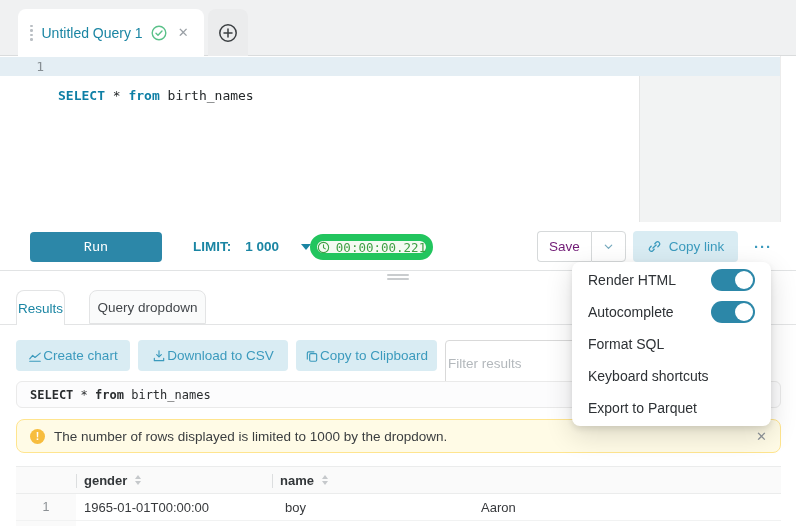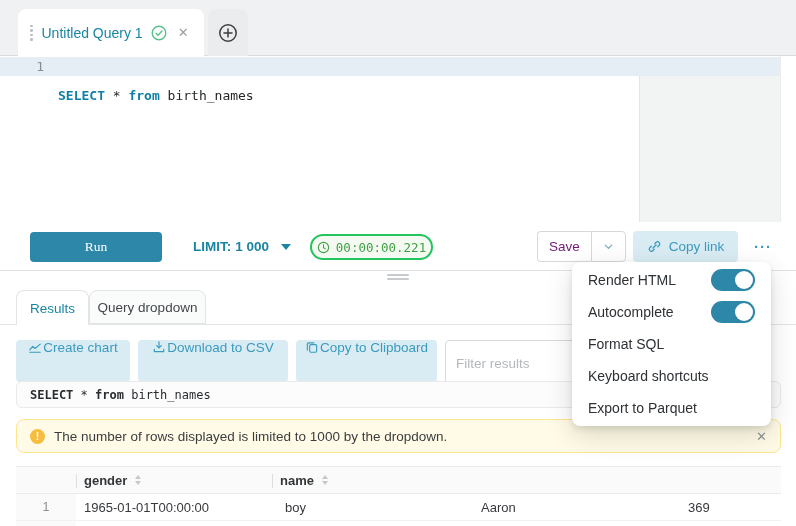--- a/index.html
+++ b/index.html
@@ -29,27 +29,27 @@
   .gutter-num { position:absolute; left:0; top:1px; width:44px; height:19px;
     text-align:right; color:#868e93; line-height:19px; }
   .code-line { position:absolute; left:58px; top:1px; height:19px; line-height:19px; color:#24282a; white-space:pre;margin-top:29px; }
   .code-line .kw { color:#0e7fa5; font-weight:bold; }
   .editor-gray { position:absolute; left:639px; top:20px; width:141px; height:146px;
     background:#f2f3f3; border-left:1px solid #e4e5e5; }
 
   
   .run-btn { position:absolute; left:30px; top:232px; width:132px; height:30px;
     background:var(--primary,#2c87a8); color:#fff; border:none; border-radius:4px;
-    font-size:13.5px; font-family:Liberation Serif, serif; cursor:pointer; }
-  .limit { position:absolute; left:193px; top:239px; display:flex; align-items:center; gap:4px;
+    font-size:13.5px; font-family:Liberation Mono, monospace; cursor:pointer; }
+  .limit { position:absolute; left:193px; top:239px; display:flex; align-items:center; gap:14px;
     color:var(--accent,#1a85a3); font-size:13.5px; font-weight:600; cursor:pointer; }
   .caret-down { width:0; height:0; border-left:5px solid transparent; border-right:5px solid transparent;
     border-top:6px solid var(--accent,#1a85a3); margin-left:8px; }
   .timer { position:absolute; left:310px; top:234px; width:123px; height:26px;
-    background:#f4faf2; border:2px solid #22c55e; border-radius:13px;
+    background:#f4faf2; border:7px solid #22c55e; border-radius:13px;
     display:flex; align-items:center; justify-content:center; gap:6px;
     color:var(--timer,#3f9f44); font-family:"DejaVu Sans Mono", monospace; font-size:12.5px; }
   .save-group { position:absolute; left:537px; top:231px; height:31px; display:flex; }
   .save-main { width:54px; background:#fff; border:1px solid #d6d9da; border-right:none;
     border-radius:4px 0 0 4px; font-size:13.5px; color:#701a75; font-family:inherit; cursor:pointer; }
   .save-arrow { width:35px; background:#fff; border:1px solid #d6d9da; border-radius:0 4px 4px 0;
     display:flex; align-items:center; justify-content:center; cursor:pointer; }
   .copylink-btn { position:absolute; left:633px; top:231px; width:105px; height:31px;
     background:#d9ecf3; border:none; border-radius:4px; display:flex; align-items:center; justify-content:center;
     gap:7px; color:#3b9abd; font-size:13.5px; font-family:inherit; cursor:pointer; }
@@ -57,33 +57,33 @@
     background:none; border:none; color:#3b9abd; font-size:15px; font-weight:bold; letter-spacing:1px;
     cursor:pointer; font-family:inherit; }
   .toolbar-divider { position:absolute; left:0; top:270px; width:796px; height:1px; background:#e1e3e4; }
   .pane-drag { position:absolute; left:387px; top:274px; width:22px; display:flex; flex-direction:column; gap:2px; cursor:row-resize; }
   .pane-drag i { height:2px; background:#c9ccce; border-radius:1px; }
 
   
   .south-tabline { position:absolute; left:0; top:324px; width:796px; height:1px; background:#e3e4e5; }
   .rtab { position:absolute; top:290px; border:1px solid #e3e4e5; border-radius:8px 8px 0 0;
     display:flex; align-items:center; justify-content:center; font-size:13.5px; cursor:pointer; }
-  .rtab-active { left:16px; width:73px; height:35px; background:#fff; border-bottom:none;
+  .rtab-active { left:16px; width:49px; height:35px; background:#fff; border-bottom:none;
     color:var(--accent,#1a85a3); z-index:2; }
   .rtab-idle { left:89px; width:117px; height:34px; background:#fafbfb; color:#43474b; }
 
   
-  .light-btn { position:absolute; top:340px; height:42px; background:#d9ecf3; border:none; border-radius:4px;
-    display:flex; align-items:flex-start; justify-content:center; gap:1px; color:#3b9abd;
+  .light-btn { position:absolute; top:340px; height:31px; background:#d9ecf3; border:none; border-radius:4px;
+    display:flex; align-items:center; justify-content:center; gap:1px; color:#3b9abd;
     font-size:13.5px; font-family:inherit; cursor:pointer; }
   .btn-chart { left:16px; width:114px; }
   .btn-csv { left:138px; width:150px; }
   .btn-copy { left:296px; width:141px; }
   .filter-input { position:absolute; left:445px; top:340px; width:190px; height:47px;
-    border:1px solid #d9d9d9; border-radius:4px; padding:0 10px; font-size:13.5px;
+    border:1px solid #d9d9d9; border-radius:4px; padding:0 2px; font-size:13.5px;
     font-family:inherit; color:#33373a; outline:none; }
   .filter-input::placeholder { color:#b3b8bc; }
 
   
   .sql-preview { position:absolute; left:16px; top:381px; width:765px; height:27px;
     background:#fcfcfd; border:1px solid #eaeaea; border-radius:6px;
     display:flex; align-items:center; padding-left:13px;
     font-family:"DejaVu Sans Mono", monospace; font-size:12px; color:#2a2d2f; white-space:pre; }
   .sql-preview .kw { font-weight:bold; }
   .alert { position:absolute; left:16px; top:419px; width:765px; height:34px;
@@ -261,21 +261,20 @@
             <i class="up"></i>
             <i class="dn"></i>
           </span>
       </div>
     </div>
     <div class="trow">
       <div class="td c0 rownum">1</div>
       <div class="td c1">1965-01-01T00:00:00</div>
       <div class="td c2">boy</div>
       <div class="td c3">Aaron</div>
-      <div class="td c4">369</div>
     </div>
     <div class="trow-partial">
       <div class="td c0 rownum"></div>
     </div>
   </div>
 
   <div class="menu">
     <div class="menu-item">
       <span>Render HTML</span>
       <span class="toggle"></span>

